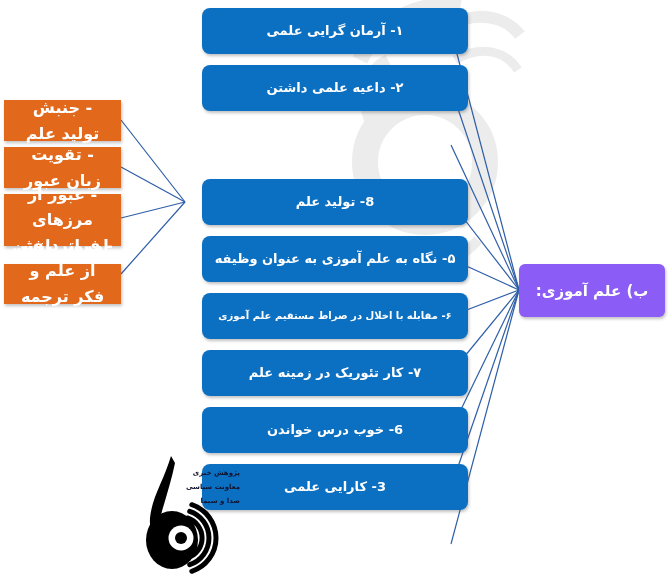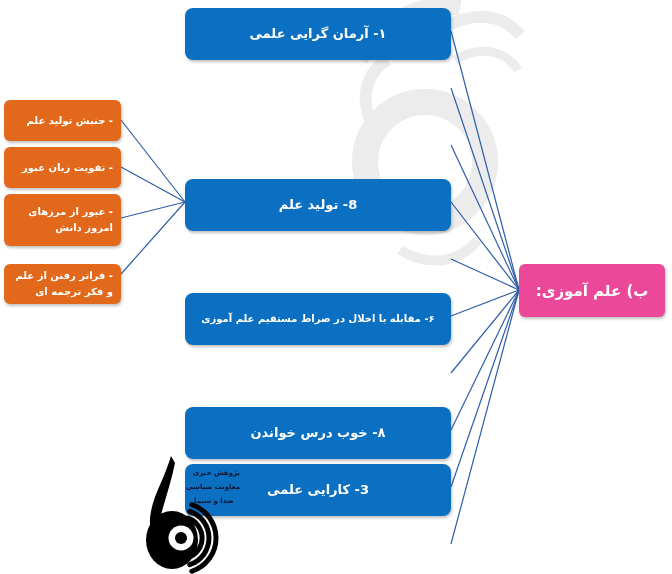--- a/index.html
+++ b/index.html
@@ -5,45 +5,45 @@
   html,body{margin:0;padding:0;background:#fff;}
   #canvas{
     position:relative;width:672px;height:574px;background:#ffffff;
     overflow:hidden;font-family:"DejaVu Sans","Liberation Sans",sans-serif;
     direction:rtl;
   }
   svg.layer{position:absolute;left:0;top:0;}
   #watermark{z-index:0;}
   #connectors{z-index:1;}
   .node{
-    position:absolute;left:185px;width:266px;height:52px;z-index:2;
+    position:absolute;left:202px;width:266px;height:46px;z-index:2;
     background:#0C70C2;border-radius:8px;color:#fff;font-weight:bold;
     font-size:13px;display:flex;align-items:center;justify-content:center;
     text-align:center;box-shadow:1px 2px 3px rgba(80,80,80,.35);
     padding:15px 6px;box-sizing:border-box;line-height:1.25;
   }
   .node.long{font-size:10px;white-space:nowrap;align-items:center;}
   .subnode{
     position:absolute;left:4px;width:117px;z-index:2;
-    background:#E2691B;border-radius:6px;color:#fff;font-weight:bold;
-    font-size:10px;display:flex;align-items:center;
-    text-align:right;box-shadow:1px 2px 3px rgba(80,80,80,.35);
+    background:#E2691B;border-radius:0;color:#fff;font-weight:bold;
+    font-size:16px;display:flex;align-items:center;
+    text-align:center;box-shadow:1px 2px 3px rgba(80,80,80,.35);
     padding:4px 8px;box-sizing:border-box;line-height:1.6;
   }
   #root-node{
     position:absolute;left:519px;top:264px;width:146px;height:53px;z-index:2;
-    background:#ec4899;border-radius:6px;color:#fff;font-weight:bold;
+    background:#8b5cf6;border-radius:6px;color:#fff;font-weight:bold;
     font-size:15px;display:flex;align-items:center;justify-content:center;
     box-shadow:1px 2px 3px rgba(80,80,80,.35);
   }
   #logo{z-index:4;}
   #logo-text{
     position:absolute;left:194px;top:466px;width:46px;z-index:4;
     color:#13132e;font-size:7px;font-weight:bold;line-height:14px;
-    text-align:left;
+    text-align:right;
   }
   #logo-text div{white-space:nowrap;}
 </style>
 </head>
 <body>
 
 <div id="canvas">
 
   <svg id="watermark" class="layer" width="672" height="574" aria-hidden="true">
     <g fill="none" stroke="#ECECEC">
@@ -75,28 +75,37 @@
     </g>
   </svg>
 
   <div id="root-node">
     <span>ب) علم آموزی:</span>
   </div>
 
   <div class="node" style="top:8px">
       <span>۱- آرمان گرایی علمی</span>
     </div>
+  <div class="node" style="top:65px">
+      <span>۲- داعیه علمی داشتن</span>
+    </div>
   <div class="node" style="top:179px">
       <span>8- تولید علم</span>
+    </div>
+  <div class="node" style="top:236px">
+      <span>۵- نگاه به علم آموزی به عنوان وظیفه</span>
     </div>
   <div class="node long" style="top:293px">
       <span>۶- مقابله با اخلال در صراط مستقیم علم آموزی</span>
     </div>
+  <div class="node" style="top:350px">
+      <span>۷- کار تئوریک در زمینه علم</span>
+    </div>
   <div class="node" style="top:407px">
-      <span>۸- خوب درس خواندن</span>
+      <span>6- خوب درس خواندن</span>
     </div>
   <div class="node" style="top:464px">
       <span>3- کارایی علمی</span>
     </div>
 
   <div class="subnode" style="top:100px;height:41px">
       <span>- جنبش تولید علم</span>
     </div>
   <div class="subnode" style="top:147px;height:41px">
       <span>- تقویت زبان عبور</span>

